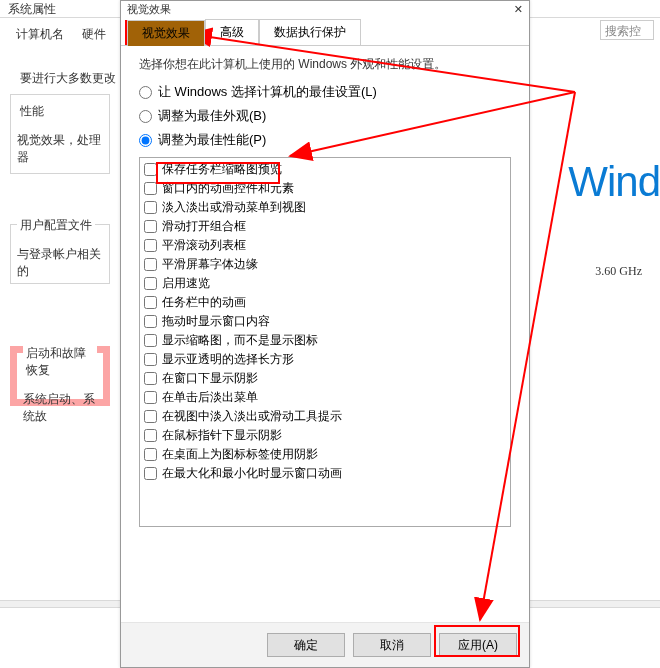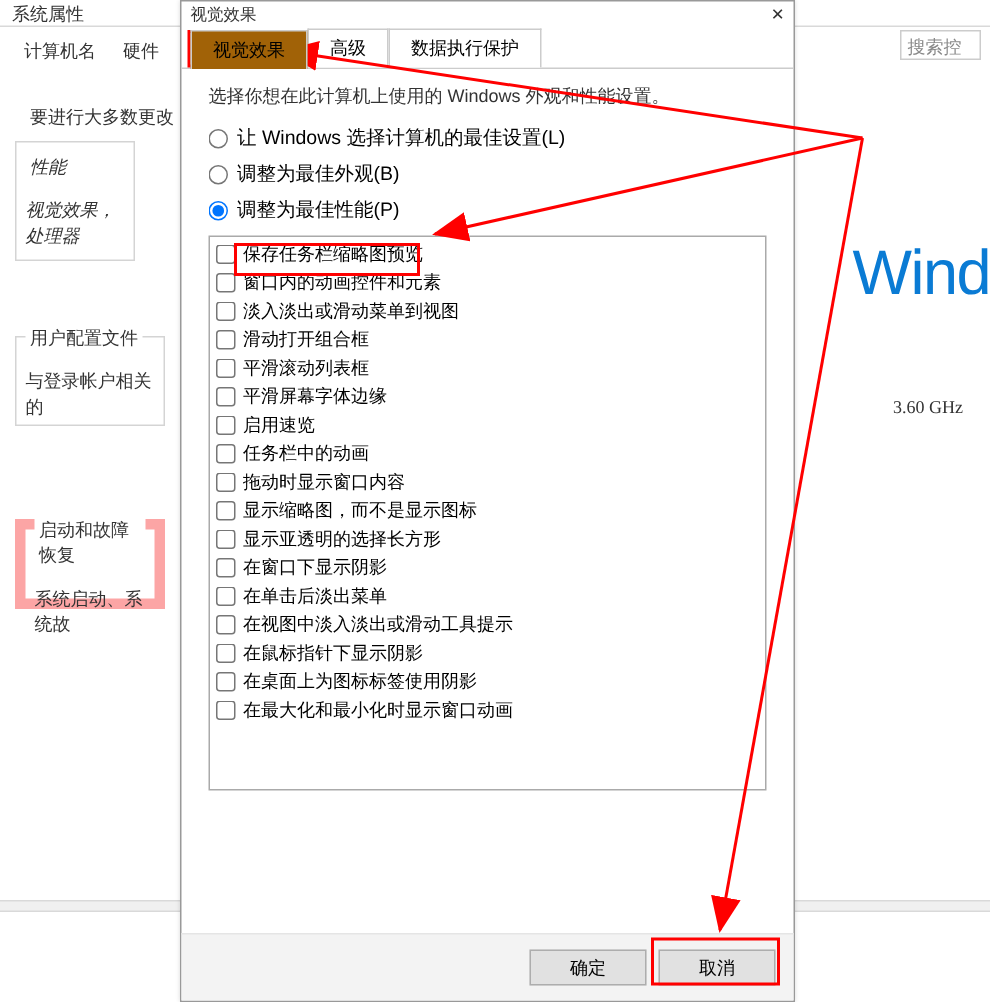--- a/index.html
+++ b/index.html
@@ -18,21 +18,21 @@
     left: 0; top: 0;
     width: 660px; height: 668px;
     background: #fff;
     color: #333;
   }
   .bg-top-border { border-bottom: 1px solid #d9d9d9; height: 18px; background:#fff; padding-left:8px; font-size:12px; line-height:18px; color:#333; }
   .bg-tabs { position:absolute; top:24px; left:10px; font-size:12px; color:#333; display:flex; gap:6px;text-align:right; }
   .bg-tabs span { padding:2px 6px; }
   .bg-search { position:absolute; top:20px; right:6px; width:54px; height:20px; border:1px solid #ccc; font-size:12px; color:#888; padding:2px 4px; background:#fff; overflow:hidden; }
   .bg-text1 { position:absolute; top:70px; left:20px; font-size:12px; }
-  .bg-group1 { position:absolute; top:94px; left:10px; width:80px; height:80px; border:1px solid #d4d4d4; padding:20px 6px;font-style:italic; }
+  .bg-group1 { position:absolute; top:94px; left:10px; width:100px; height:80px; border:1px solid #d4d4d4; padding:20px 6px; }
   .bg-group1 .ttl { position:relative; top:-12px; background:#fff; display:inline-block; padding:0 3px; }
   .bg-group2 { position:absolute; top:224px; left:10px; width:100px; height:60px; border:1px solid #d4d4d4; padding:4px 6px;}
   .bg-group2 .ttl { position:relative; top:-12px; background:#fff; display:inline-block; padding:0 3px;}
   .bg-group3 { position:absolute; top:346px; left:10px; width:100px; height:60px; border:7px solid #fca5a5; padding:4px 6px;}
   .bg-group3 .ttl { position:relative; top:-12px; background:#fff; display:inline-block; padding:0 3px;}
   .bg-brand { position:absolute; top:158px; right:0; font-size:42px; color:#0a7bd4; font-weight:400; letter-spacing:-1px; }
   .bg-cpu { position:absolute; top:264px; right:18px; font-size:12px; color:#333;font-family:Liberation Serif, serif; }
   .bg-hr { position:absolute; left:0; top:600px; width:660px; height:8px; background:#f0f0f0; border-top:1px solid #d9d9d9; border-bottom:1px solid #d9d9d9; }
 
   .dialog {
@@ -214,20 +214,21 @@
       </div>
       <div class="check-row">
         <input type="checkbox" style="">
         <span>在最大化和最小化时显示窗口动画</span>
       </div>
     </div>
 
   <div class="btn-row">
     <button class="btn">确定</button>
     <button class="btn">取消</button>
+    <button class="btn">应用(A)</button>
   </div>
 </div>
 
 <div class="redbox" style="left:125px; top:20px; width:60px; height:25px;"></div>
 <div class="redbox" style="left:156px; top:162px; width:124px; height:22px;"></div>
 <div class="redbox" style="left:434px; top:625px; width:86px; height:32px;"></div>
 
 <svg class="arrow" style="left:0; top:0;" width="660" height="668">
   <defs>
     <marker id="ah" markerWidth="12" markerHeight="10" refX="11" refY="5" orient="auto">

